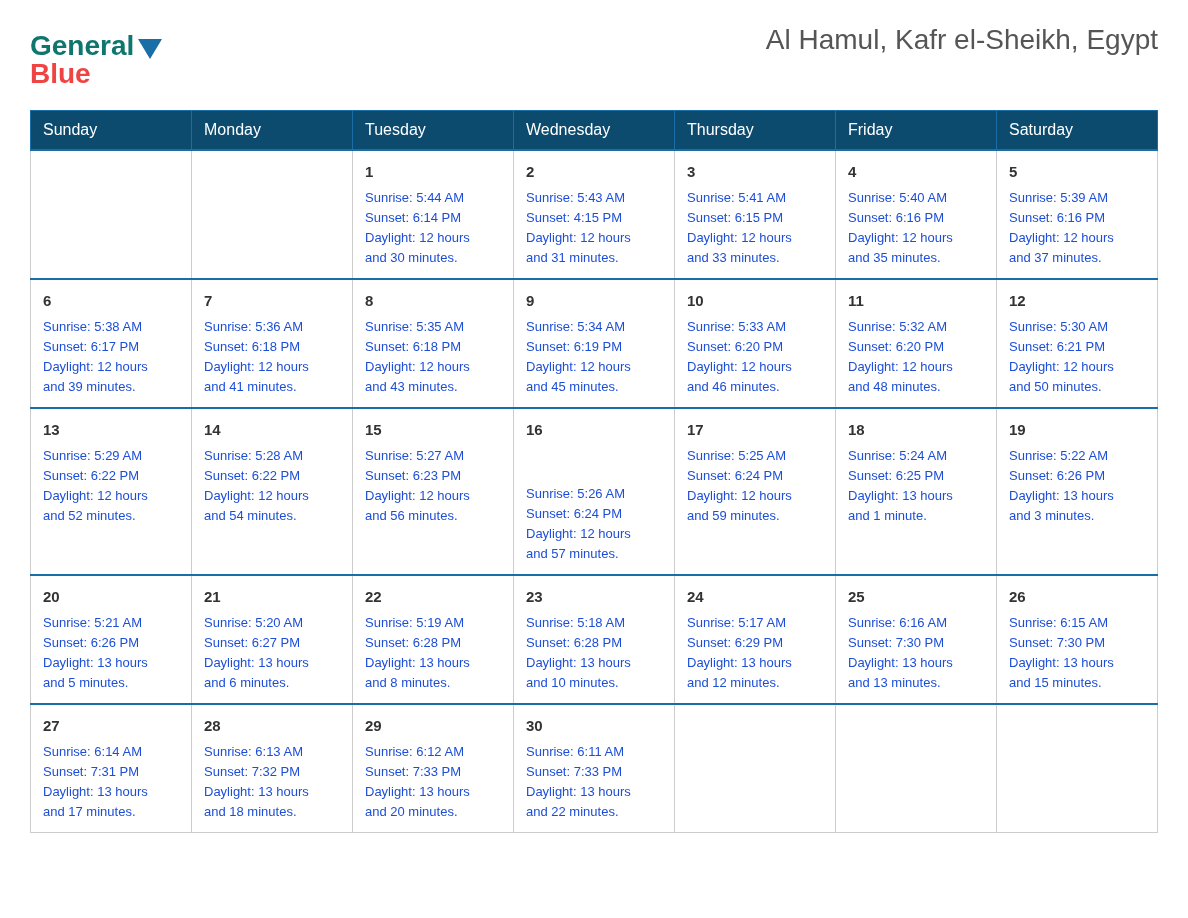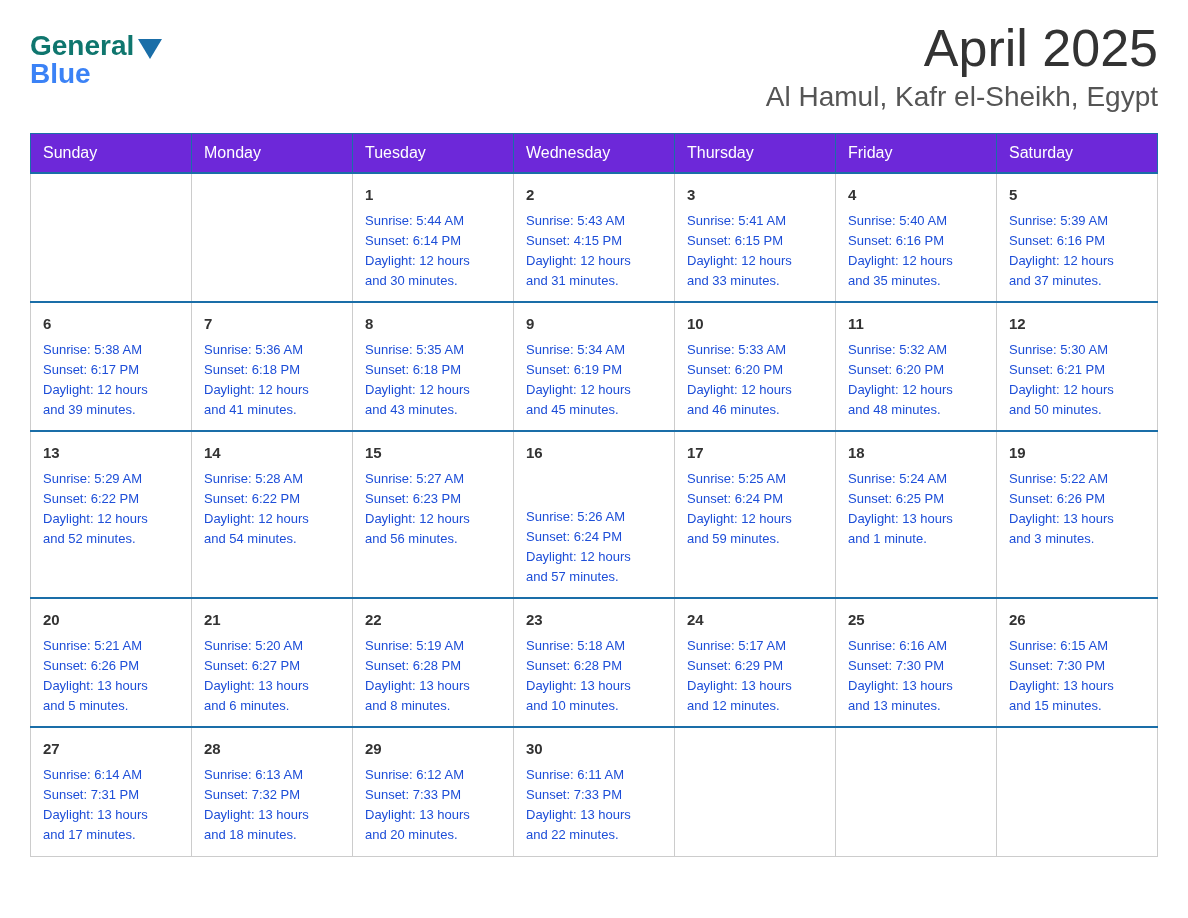--- a/index.html
+++ b/index.html
@@ -43,21 +43,21 @@
       border-left: 12px solid transparent;
       border-right: 12px solid transparent;
       border-top: 20px solid #1a6ea8;
       margin-left: 4px;
       margin-top: 5px;
     }
 
     .logo-blue {
       font-size: 28px;
       font-weight: bold;
-      color: #3b82f6;
+      color: #ef4444;
       margin-top: -4px;
     }
 
     .title-block {
       text-align: right;
     }
 
     .main-title {
       font-size: 52px;
       font-weight: normal;
@@ -71,21 +71,21 @@
       margin-top: 4px;
       margin-left: 34px;
     }
 
     .calendar {
       width: 100%;
       border-collapse: collapse;
     }
 
     .calendar thead tr {
-      background-color: #6d28d9;
+      background-color: #0c4a6e;
     }
 
     .calendar thead th {
       color: #fff;
       padding: 10px 12px;
       font-size: 16px;
       font-weight: normal;
       text-align: left;
       border: 1px solid #1a6ea8;
       width: calc(100% / 7);
@@ -135,21 +135,20 @@
 
 <div class="header">
   <div class="logo">
     <div class="logo-text">
       <span class="logo-general">General</span>
       <div class="logo-triangle"></div>
     </div>
     <span class="logo-blue">Blue</span>
   </div>
   <div class="title-block">
-    <div class="main-title">April 2025</div>
     <div class="subtitle">Al Hamul, Kafr el-Sheikh, Egypt</div>
   </div>
 </div>
 
 <table class="calendar">
   <thead>
     <tr>
     <th>Sunday</th>
         <th>Monday</th>
         <th>Tuesday</th>

